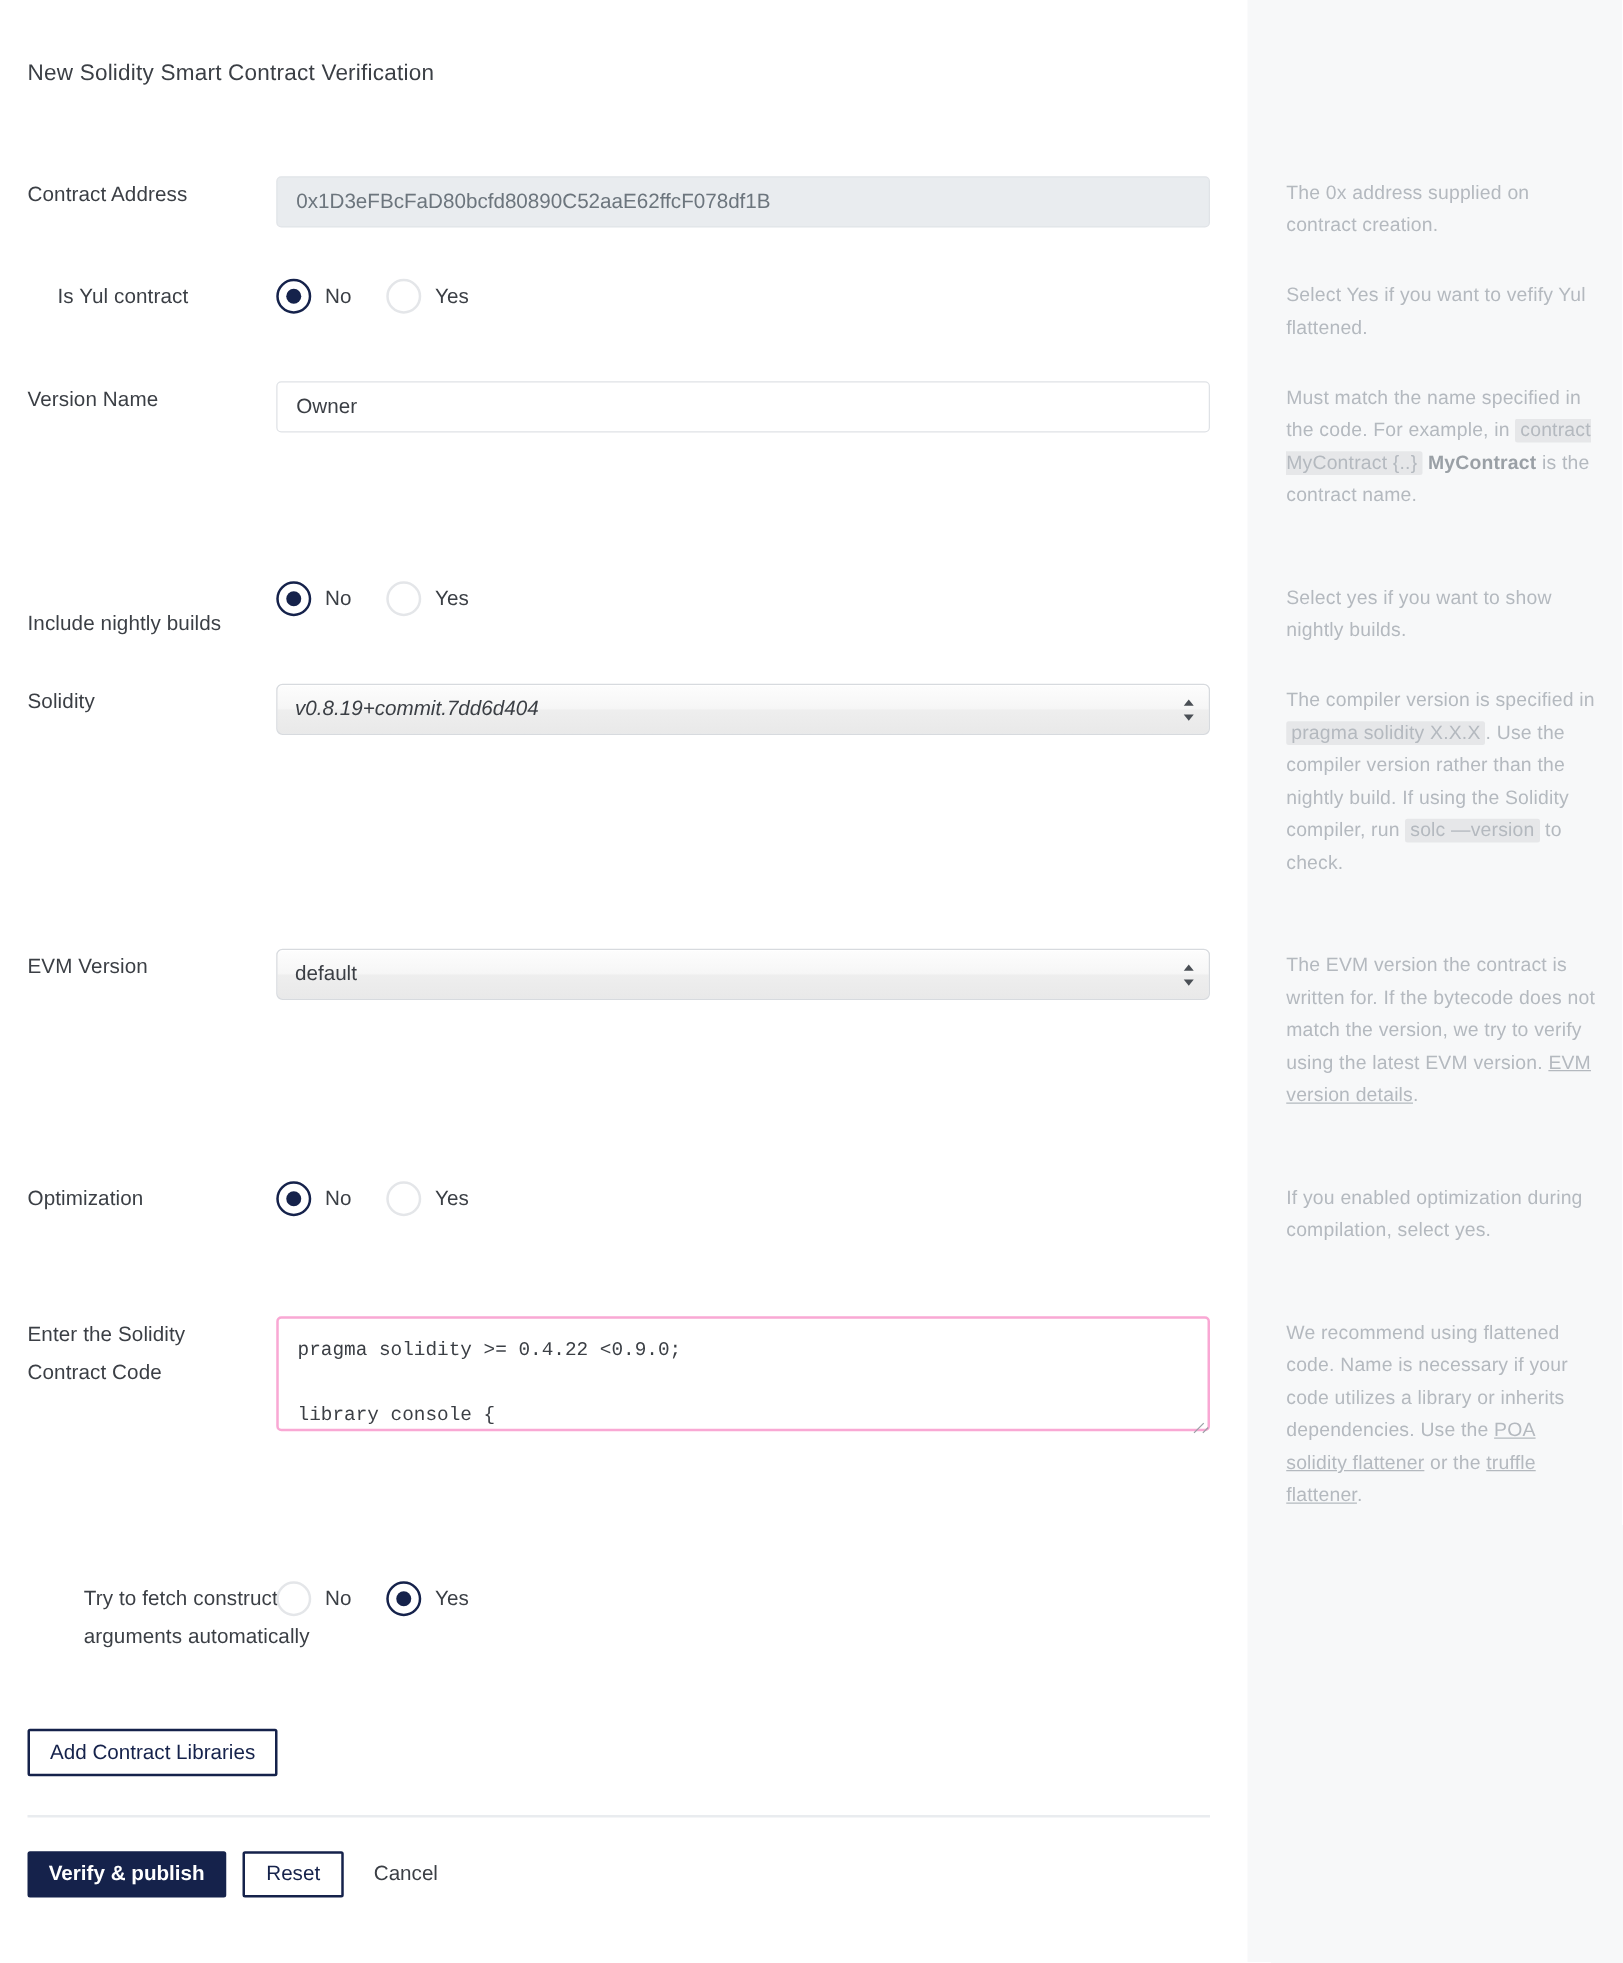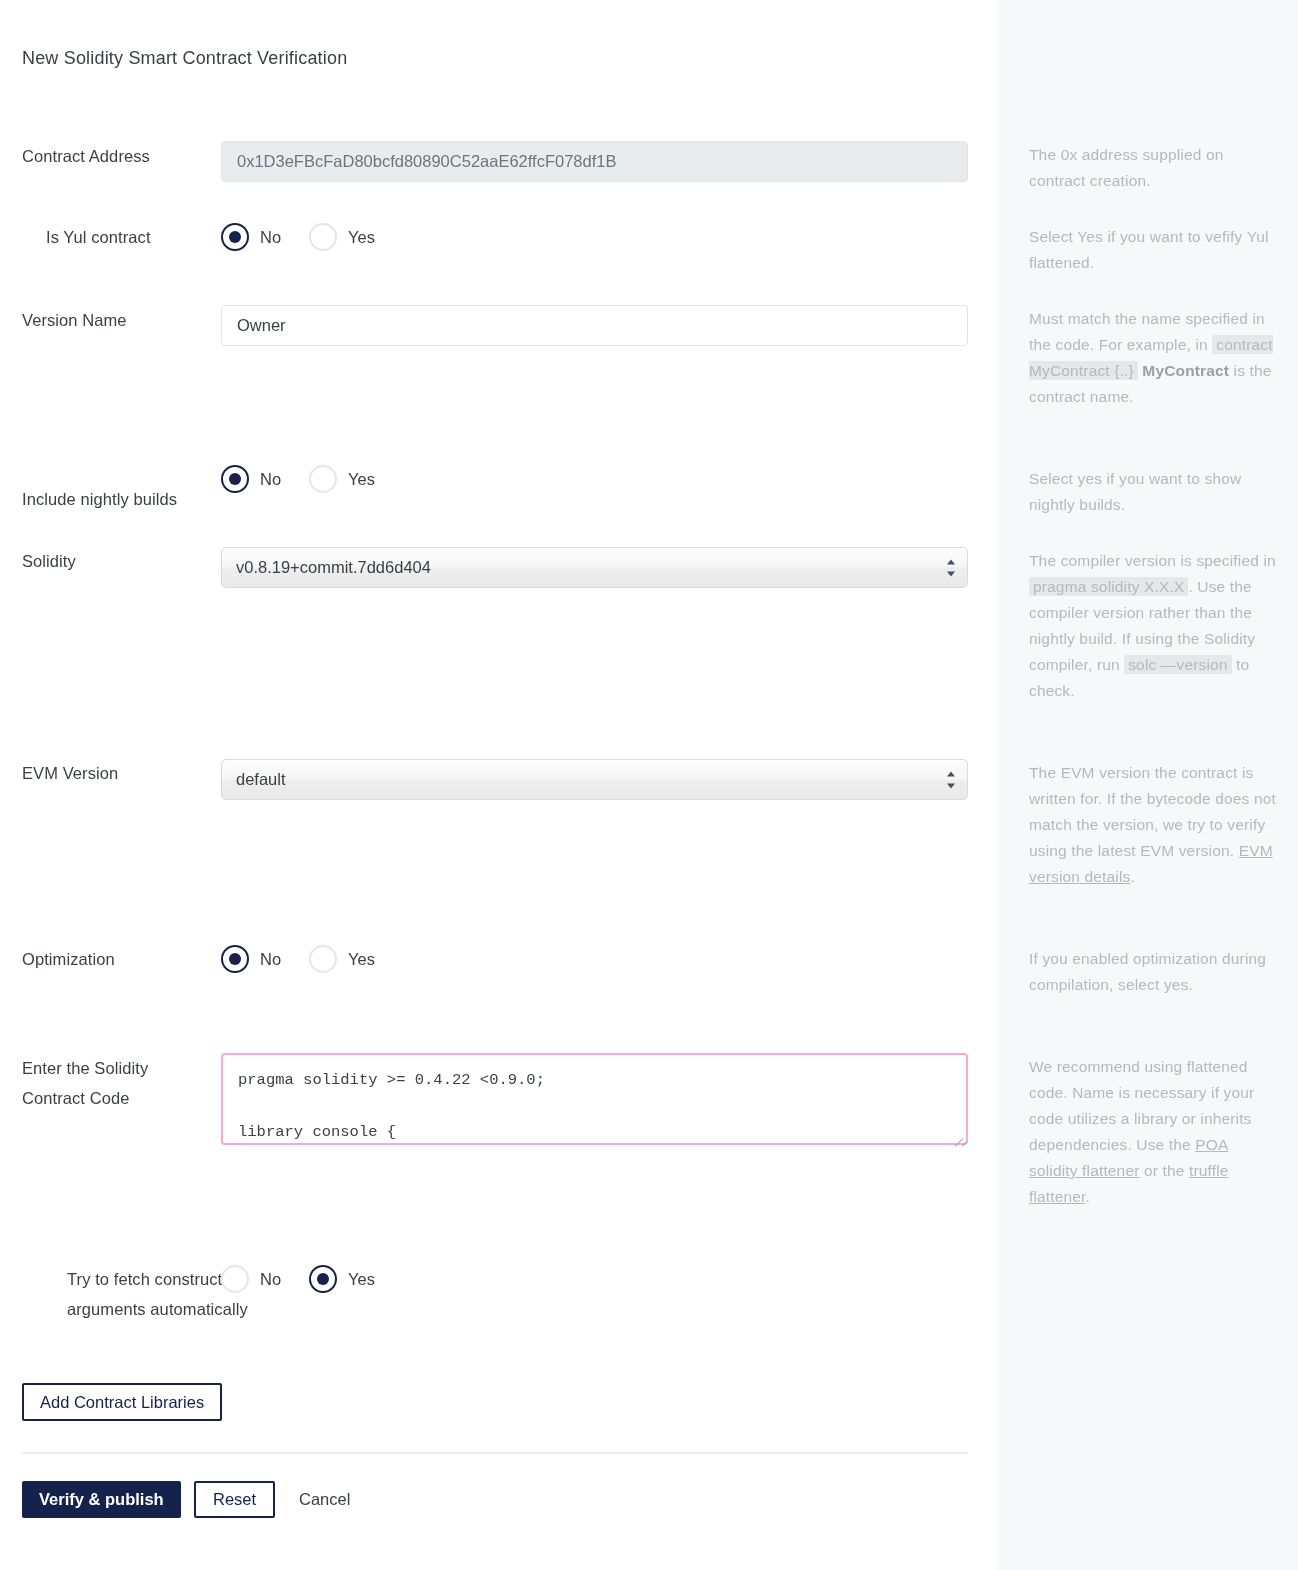--- a/index.html
+++ b/index.html
@@ -312,21 +312,21 @@
         <span class="rdo on"></span>
         <span class="rdo-lbl">No</span>
       </div>
       <div class="radio-item">
         <span class="rdo"></span>
         <span class="rdo-lbl">Yes</span>
       </div>
     </div>
 
     <div class="lbl" style="top:546px;">Solidity</div>
-    <div class="sel" style="top:547px;">
+    <div class="sel" style="top:547px;font-style:italic;">
       <span>v0.8.19+commit.7dd6d404</span>
       <span class="caret">
           <i class="up"></i>
           <i class="dn"></i>
         </span>
     </div>
 
     <div class="lbl" style="top:758px;">EVM Version</div>
     <div class="sel" style="top:759px;">
       <span>default</span>

